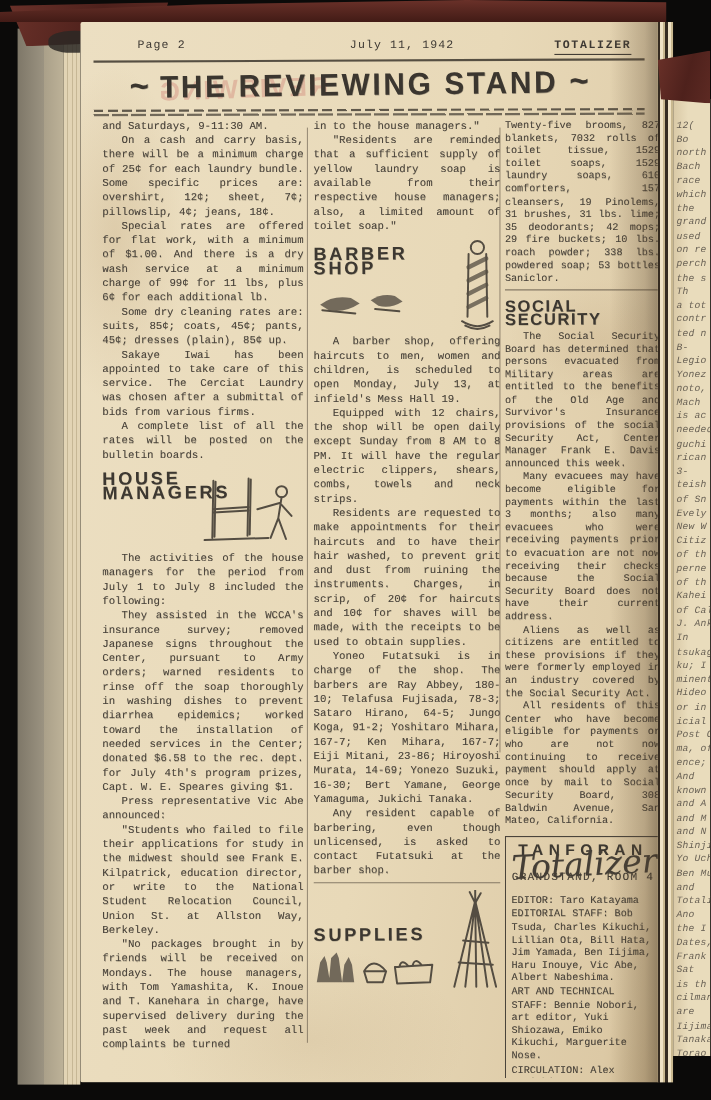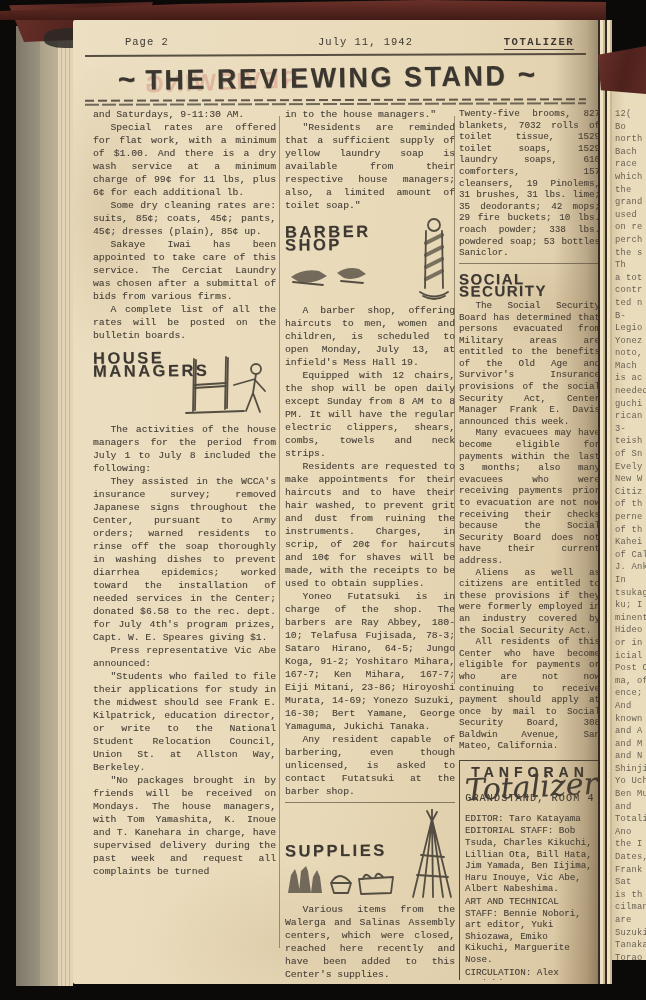--- a/index.html
+++ b/index.html
@@ -27,21 +27,21 @@
        linear-gradient(100deg,#ecdfc2,#e8d9b8 55%,#dcc9a5 92%,#cdb78f);}
   .gutter-shade{position:absolute;right:0;top:0;bottom:0;width:46px;
      background:linear-gradient(90deg,rgba(90,70,45,0) 0,rgba(90,70,45,.28) 70%,rgba(60,45,28,.45));}
   .crease{position:absolute;left:598px;top:20px;bottom:16px;width:14px;
      background:repeating-linear-gradient(90deg,#2c241c 0 2px,#efe2c4 2px 5px,#cbb execute 5px 6px);
      background:repeating-linear-gradient(90deg,#352b20 0 2px,#efe2c4 2px 5px,#c9b globally 0);
      background:repeating-linear-gradient(90deg,#352b20 0 2px,#efe2c4 2px 5px,#c9b890 5px 7px);}
   .right-page{position:absolute;left:612px;top:90px;bottom:40px;width:34px;overflow:hidden;
      background:linear-gradient(90deg,#d9c9a6,#e9dcbc 40%);}
   .rp-frags{padding-top:18px;font-size:8.8px;line-height:12.6px;color:#5a5349;
-     letter-spacing:.2px;white-space:nowrap;padding-left:3px;opacity:.9;}
+     letter-spacing:.2px;white-space:nowrap;padding-left:3px;opacity:.9;font-style:italic;}
   .pg-header{position:absolute;left:20px;right:26px;top:16px;height:14px;font-size:10.5px;
      letter-spacing:1px;color:#3e3933;margin-left:32px;}
   .pg-header .date{position:absolute;left:43%;}
   .pg-header .masthead{position:absolute;right:0;font-weight:bold;letter-spacing:1.5px;
      border-bottom:1.5px solid #433d35;padding-bottom:1px;}
   .rule{position:absolute;left:12px;right:14px;height:0;border-top:2px solid rgba(60,54,45,.85);}
   .rule-top{top:34px;transform:rotate(-.25deg);box-shadow:0 2.5px 0 -1px rgba(60,54,45,.45);}
   .headline{position:absolute;top:40px;left:0;right:20px;text-align:center;
      font-family:"Liberation Sans",sans-serif;font-weight:700;font-size:27px;letter-spacing:2.5px;
      color:#3b362f;transform:rotate(-.7deg) scaleY(1.04);
@@ -109,20 +109,21 @@
 
     <div class="headline"><span class="tilde">~</span> <span>THE REVIEWING STAND</span> <span class="tilde">~</span></div>
     <div class="rule rule-t1"></div>
     <div class="rule rule-t2"></div>
 
     <div class="vrule vr1"></div>
     <div class="vrule vr2"></div>
 
     <div class="col col1">
       <p class="noind">and Saturdays, 9-11:30 AM.</p>
+      <p>On a cash and carry basis, there will be a minimum charge of 25¢ for each laundry bundle. Some specific prices are: overshirt, 12¢; sheet, 7¢; pillowslip, 4¢; jeans, 18¢.</p>
       <p>Special rates are offered for flat work, with a minimum of $1.00. And there is a dry wash service at a minimum charge of 99¢ for 11 lbs, plus 6¢ for each additional lb.</p>
       <p>Some dry cleaning rates are: suits, 85¢; coats, 45¢; pants, 45¢; dresses (plain), 85¢ up.</p>
       <p>Sakaye Iwai has been appointed to take care of this service. The Cerciat Laundry was chosen after a submittal of bids from various firms.</p>
       <p>A complete list of all the rates will be posted on the bulletin boards.</p>
 
       <div class="sec-head">HOUSE MANAGERS</div>
       <svg class="hm-art" width="104" height="66" viewBox="0 0 104 66">
         <path class="sketchline" d="M22 4 L21 56 M24 5 L23 55"></path>
         <path class="sketchline" d="M54 2 L53 54 M56 3 L55 53"></path>
         <path class="sketchline" d="M22 30 L54 28 M22 33 L54 31"></path>
@@ -173,21 +174,20 @@
             <path class="sketchline" d="M46 22 q8 -14 20 0 z M46 22 l20 0 l-3 10 l-14 0 z"></path>
             <path class="sketchline" d="M74 18 l34 -2 l-2 16 l-30 1 z M78 18 q2 -8 8 -1 M90 17 q2 -8 8 -1"></path>
           </svg>
         </div>
         <svg width="46" height="92" viewBox="0 0 46 92">
           <path class="sketchline" d="M23 10 L4 88 M23 10 L14 88 M23 10 L24 88 M23 10 L34 88 M23 10 L42 88"></path>
           <path class="sketchline" d="M18 2 L23 12 M28 3 L23 12 M23 0 L23 10"></path>
           <path class="sketchline" d="M12 46 L35 48 M8 66 L39 68"></path>
         </svg>
       </div>
-      <p>Various items from the Walerga and Salinas Assembly centers, which were closed, reached here recently and have been added to this Center's supplies.</p>
 
     </div>
 
     <div class="col col3">
       <p class="noind">Twenty-five brooms, 827 blankets, 7032 rolls of toilet tissue, 1529 toilet soaps, 1529 laundry soaps, 610 comforters, 157 cleansers, 19 Pinolems, 31 brushes, 31 lbs. lime; 35 deodorants; 42 mops; 29 fire buckets; 10 lbs. roach powder; 338 lbs. powdered soap; 53 bottles Saniclor.</p>
       <div class="divider"></div>
       <div class="sec-head small">SOCIAL SECURITY</div>
       <p>The Social Security Board has determined that persons evacuated from Military areas are entitled to the benefits of the Old Age and Survivor's Insurance provisions of the social Security Act, Center Manager Frank E. Davis announced this week.</p>
       <p>Many evacuees may have become eligible for payments within the last 3 months; also many evacuees who were receiving payments prior to evacuation are not now receiving their checks because the Social Security Board does not have their current address.</p>
       <p>Aliens as well as citizens are entitled to these provisions if they were formerly employed in an industry covered by the Social Security Act.</p>
@@ -270,20 +270,20 @@
         <div>and</div>
         <div>Totali</div>
         <div>Ano</div>
         <div>the I</div>
         <div>Dates,</div>
         <div>Frank</div>
         <div>Sat</div>
         <div>is th</div>
         <div>cilman</div>
         <div>are</div>
-        <div>Suzuki</div>
+        <div>Iijima</div>
         <div>Tanaka</div>
         <div>Torao</div>
       </div>
   </div>
   <div class="cover cover-top-right"></div>
   <div class="cover-bottom"></div>
 </div>
 
 </body></html>

